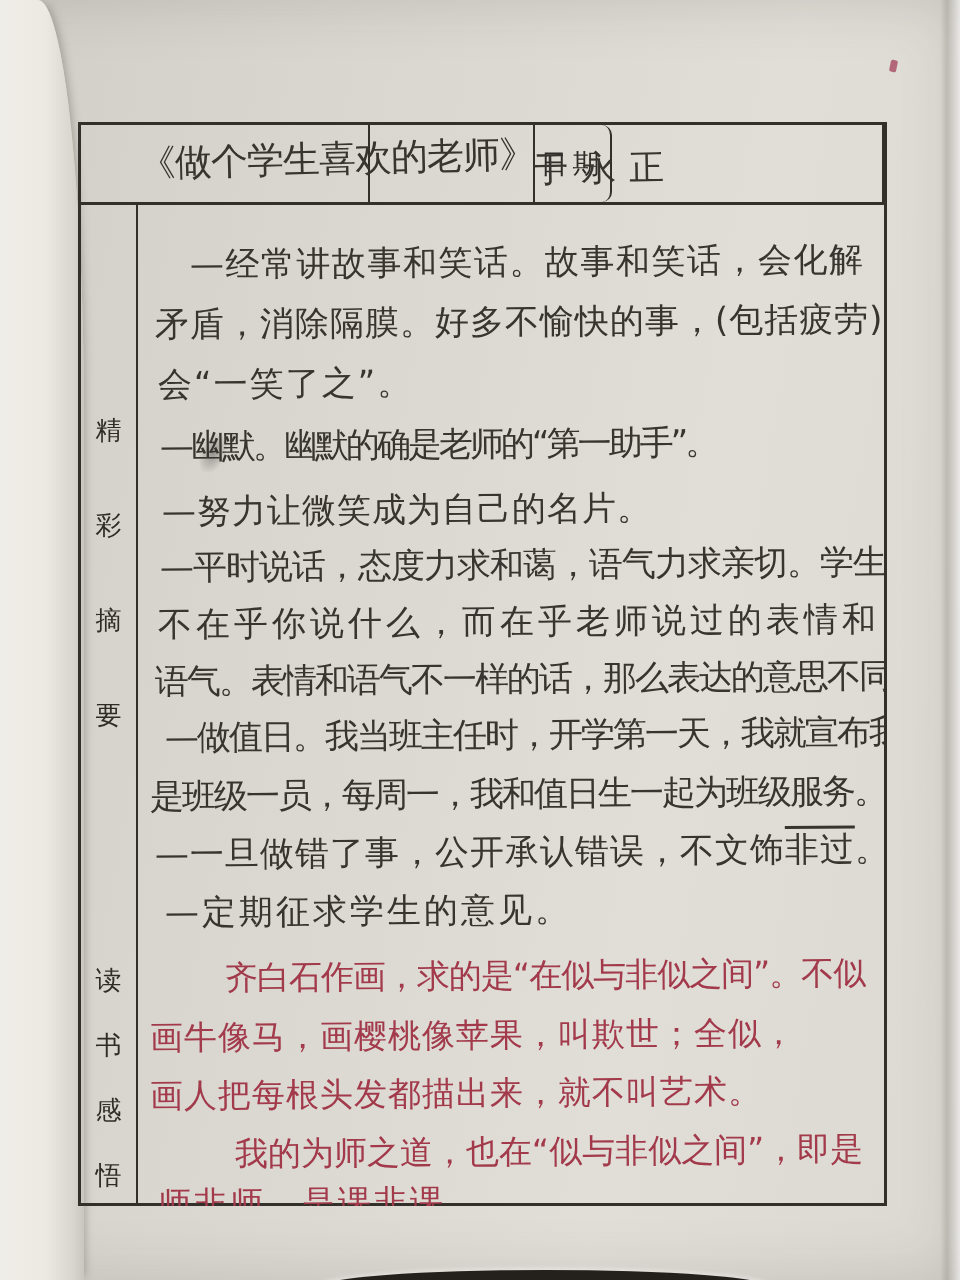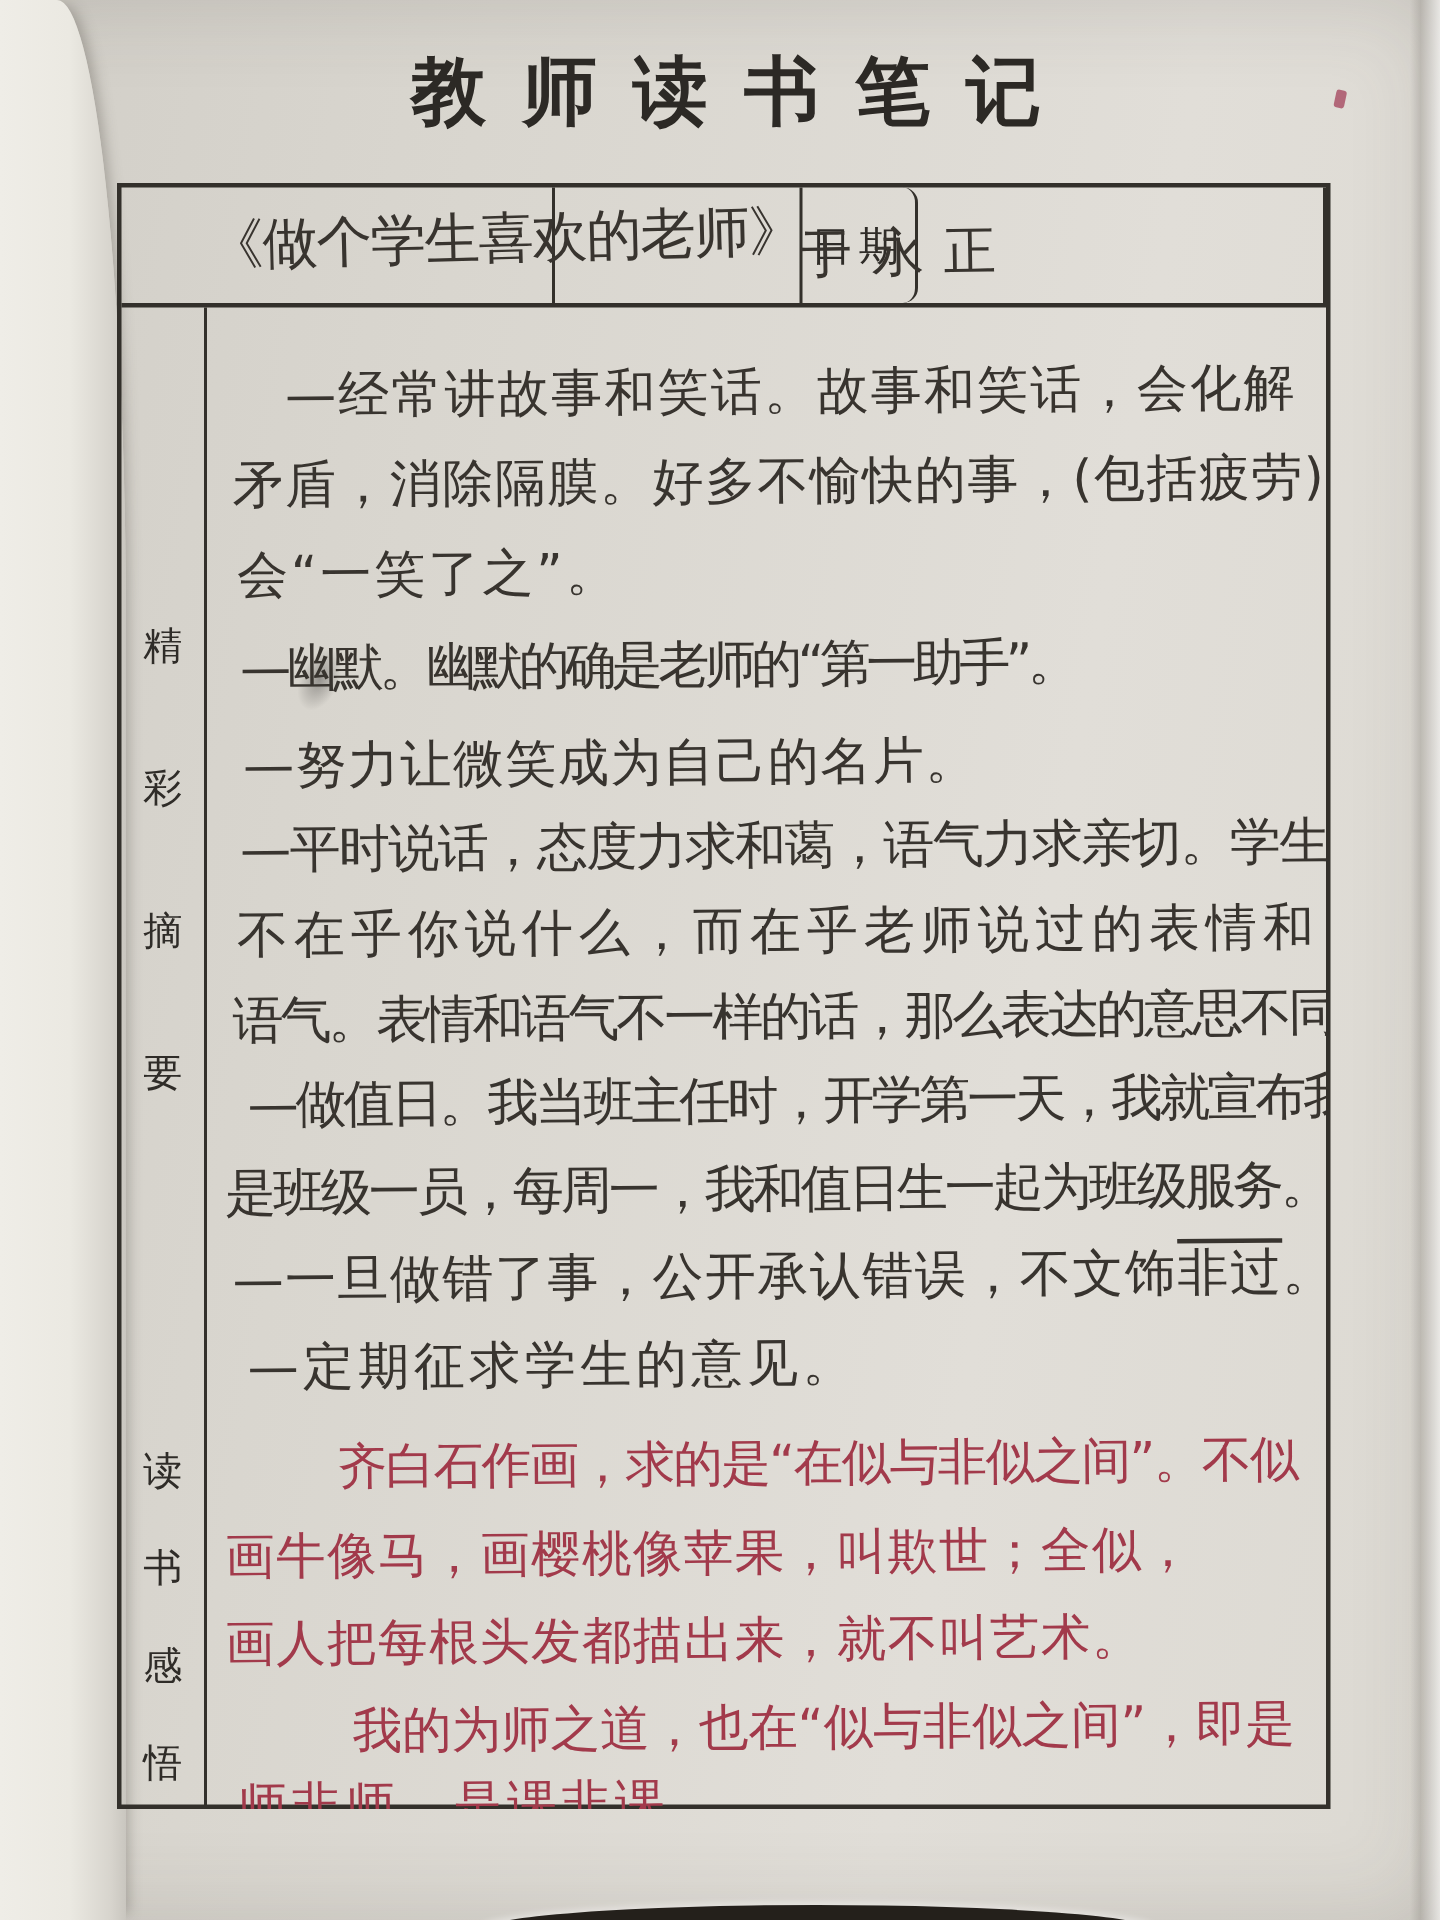--- a/index.html
+++ b/index.html
@@ -99,21 +99,20 @@
   }
 </style>
 </head>
 <body>
 
 <div class="photo">
   <div class="left-page"></div>
   <div class="right-edge"></div>
   <div class="speck"></div>
 
-  <div class="page-title">教师读书笔记</div>
 
   <div class="form">
     <div class="header-row">
       <div class="cell c-book-value"></div>
       <div class="cell c-author-value"></div>
       <div class="cell c-date-label">日期</div>
       <div class="cell c-date-value"></div>
       <div class="hand book-value-hand">《做个学生喜欢的老师》</div>
       <div class="hand author-value-hand">于永正</div>
     </div>

